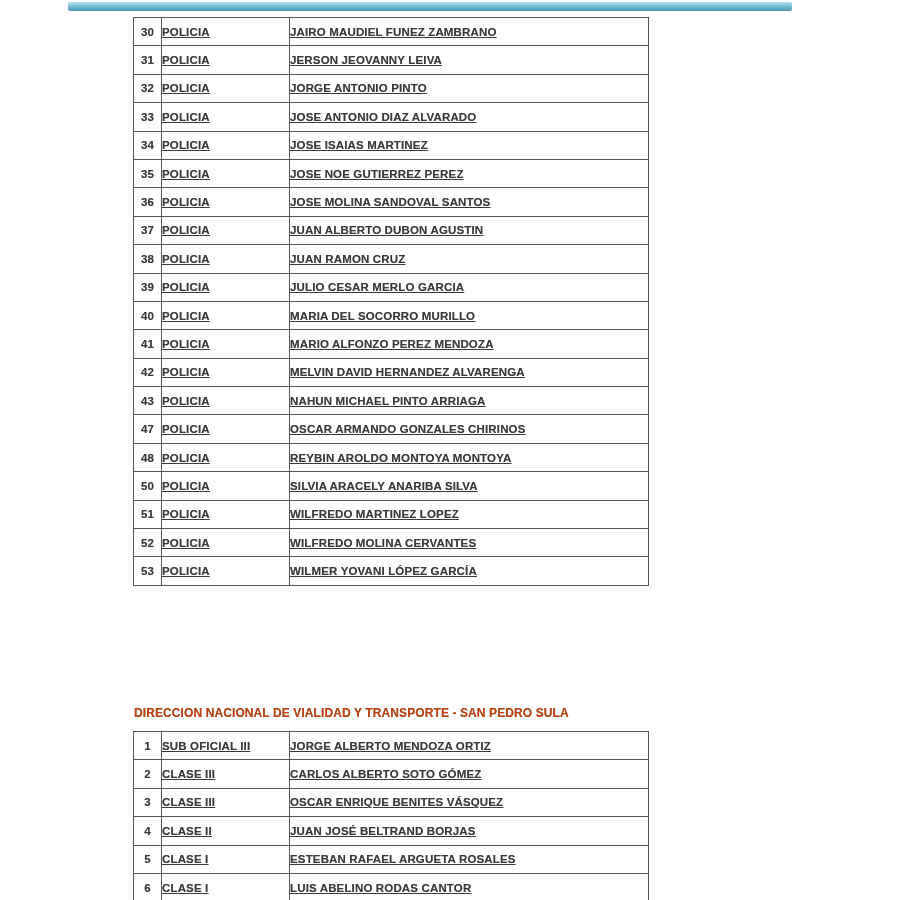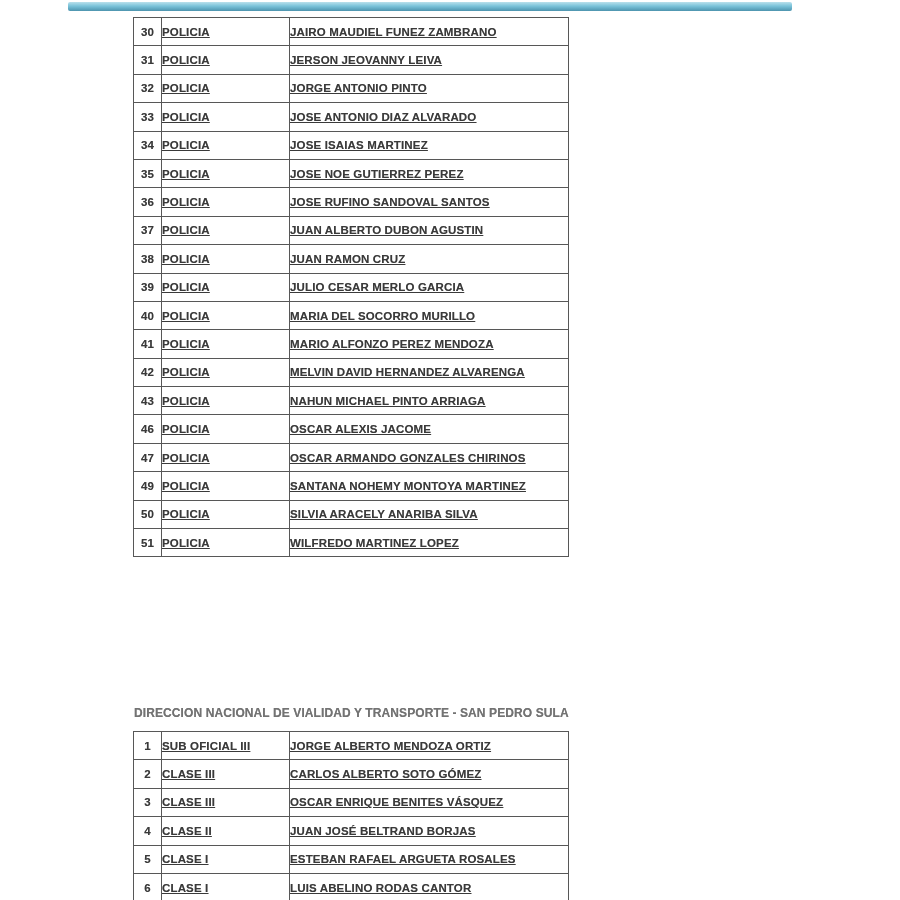--- a/index.html
+++ b/index.html
@@ -20,21 +20,21 @@
     left: 68px;
     top: 2px;
     width: 724px;
     height: 9px;
     border-radius: 2px;
     background: linear-gradient(to bottom, #b9e0ec 0%, #7ac3da 45%, #4d94ae 100%);
   }
   table.roster {
     position: absolute;
     left: 133px;
-    width: 436px;
+    width: 516px;
     border-collapse: collapse;
     table-layout: fixed;
   }
   table.t1 { top: 17px; }
   table.t2 { top: 731px; }
   table.roster td {
     border: 1px solid #575757;
     height: 27.4px;
     padding: 0;
     font-weight: 700;
@@ -48,21 +48,21 @@
   td.num  { width: 27px;  text-align: center; font-size: 11px; }
   td.rank { width: 127px; padding-left: 8px; text-decoration: underline; }
   td.name { padding-left: 8px; text-decoration: underline; }
   .section-header {
     position: absolute;
     left: 134px;
     top: 706px;
     width: 520px;
     font-weight: 700;
     font-size: 12px;
-    color: #737373;
+    color: #c2410c;
     letter-spacing: 0.1px;
     white-space: nowrap;
     text-shadow: 0 0 0.6px rgba(40,40,40,0.5);
   }
 </style>
 </head>
 <body>
 
 <div class="page">
 
@@ -103,21 +103,21 @@
 
         <tr>
           <td class="num">35</td>
           <td class="rank">POLICIA</td>
           <td class="name">JOSE NOE GUTIERREZ PEREZ</td>
         </tr>
 
         <tr>
           <td class="num">36</td>
           <td class="rank">POLICIA</td>
-          <td class="name">JOSE RUFINO SANDOVAL SANTOS</td>
+          <td class="name">JOSE MOLINA SANDOVAL SANTOS</td>
         </tr>
 
         <tr>
           <td class="num">37</td>
           <td class="rank">POLICIA</td>
           <td class="name">JUAN ALBERTO DUBON AGUSTIN</td>
         </tr>
 
         <tr>
           <td class="num">38</td>
@@ -150,52 +150,57 @@
         </tr>
 
         <tr>
           <td class="num">43</td>
           <td class="rank">POLICIA</td>
           <td class="name">NAHUN MICHAEL PINTO ARRIAGA</td>
         </tr>
 
 
 
-        <tr>
-          <td class="num">46</td>
-          <td class="rank">POLICIA</td>
-          <td class="name">OSCAR ALEXIS JACOME</td>
-        </tr>
 
         <tr>
           <td class="num">47</td>
           <td class="rank">POLICIA</td>
           <td class="name">OSCAR ARMANDO GONZALES CHIRINOS</td>
         </tr>
 
-
-        <tr>
-          <td class="num">49</td>
-          <td class="rank">POLICIA</td>
-          <td class="name">SANTANA NOHEMY  MONTOYA MARTINEZ</td>
-        </tr>
+        <tr>
+          <td class="num">48</td>
+          <td class="rank">POLICIA</td>
+          <td class="name">REYBIN AROLDO MONTOYA MONTOYA</td>
+        </tr>
+
 
         <tr>
           <td class="num">50</td>
           <td class="rank">POLICIA</td>
           <td class="name">SILVIA ARACELY ANARIBA SILVA</td>
         </tr>
 
         <tr>
           <td class="num">51</td>
           <td class="rank">POLICIA</td>
           <td class="name">WILFREDO MARTINEZ LOPEZ</td>
         </tr>
 
-
+        <tr>
+          <td class="num">52</td>
+          <td class="rank">POLICIA</td>
+          <td class="name">WILFREDO MOLINA CERVANTES</td>
+        </tr>
+
+        <tr>
+          <td class="num">53</td>
+          <td class="rank">POLICIA</td>
+          <td class="name">WILMER YOVANI LÓPEZ GARCÍA</td>
+        </tr>
       </tbody>
   </table>
 
   <div class="section-header">DIRECCION NACIONAL DE VIALIDAD Y TRANSPORTE - SAN PEDRO SULA</div>
 
   <table class="roster t2">
     <tbody>
 
         <tr>
           <td class="num">1</td>

